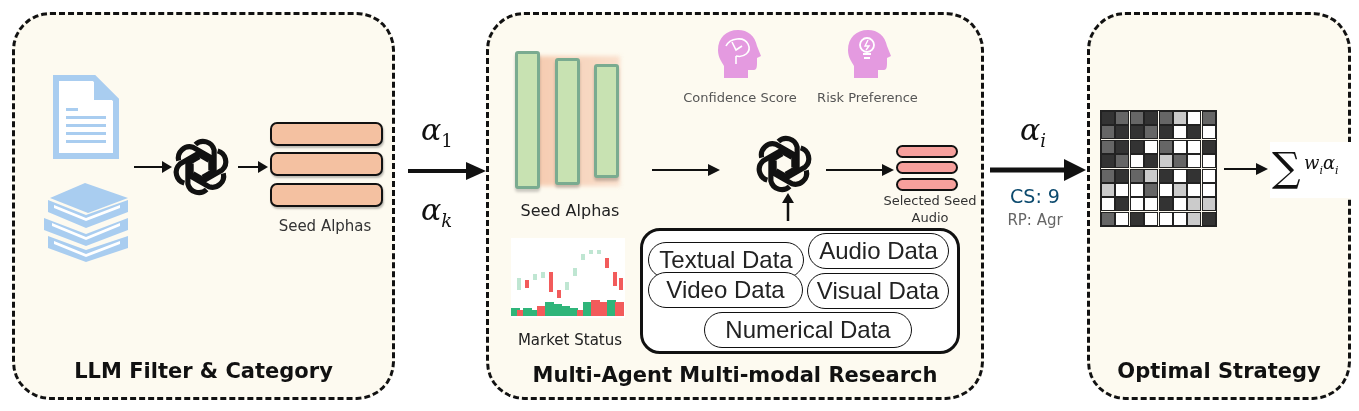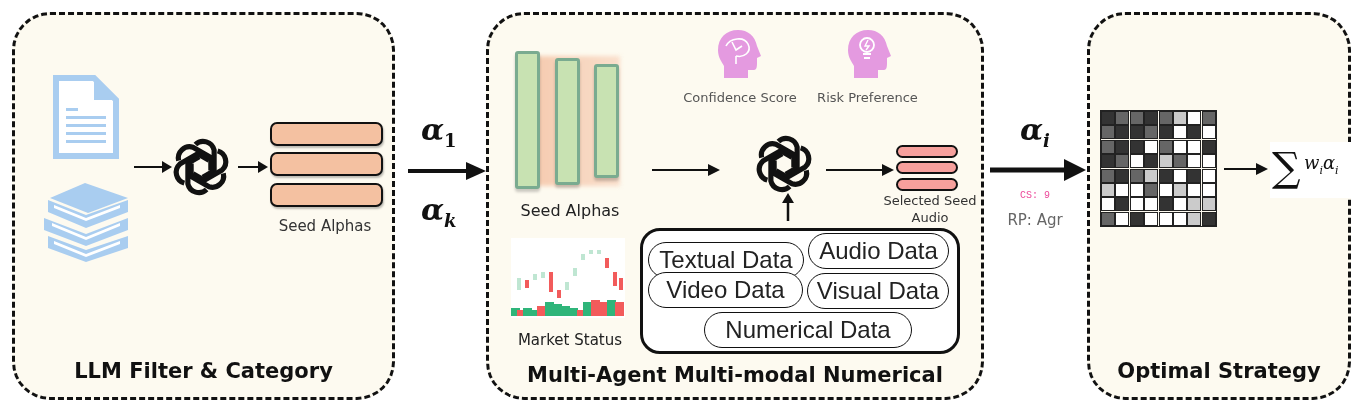--- a/index.html
+++ b/index.html
@@ -1,21 +1,21 @@
 <!DOCTYPE html>
 <html><head>
 <meta charset="utf-8">
 <style>
   html,body{margin:0;padding:0;background:#fff;}
   body{width:1359px;height:411px;position:relative;overflow:hidden;font-family:"DejaVu Sans",sans-serif;color:#111;}
   .panel{position:absolute;background:#fdfaf0;border:3px dashed #111;border-radius:38px;box-sizing:border-box;}
   .abs{position:absolute;}
   .lbl{position:absolute;text-align:center;color:#333;font-size:15px;line-height:20px;}
   .title{position:absolute;font-weight:bold;font-size:21px;text-align:center;white-space:nowrap;color:#111;}
-  .math{font-family:"DejaVu Serif",serif;font-style:italic;font-size:30px;position:absolute;font-weight:bold;}
+  .math{font-family:"DejaVu Serif",serif;font-style:italic;font-size:30px;position:absolute;}
   .pill{position:absolute;border:1.6px solid #111;border-radius:24px;background:#fff;font-size:24px;text-align:center;line-height:34px;height:36px;box-sizing:border-box;color:#222;font-family:"Liberation Sans",sans-serif;}
   .bar{position:absolute;background:#f4c1a1;border:2px solid #111;border-radius:7px;box-sizing:border-box;box-shadow:1px 2px 2px rgba(0,0,0,.25);}
   .sbar{position:absolute;background:#f6a09c;border:2px solid #111;border-radius:9px;box-sizing:border-box;}
   .gbar{position:absolute;background:#c8e2b2;border:3px solid #7aab90;border-radius:3px;box-sizing:border-box;box-shadow:0 3px 3px rgba(0,0,0,.2);}
   .cell{position:absolute;width:14px;height:14px;border:1px solid #222;box-sizing:border-box;}
 </style>
 </head>
 <body>
 
 <div class="panel" style="left:12px;top:12px;width:383px;height:388px;"></div>
@@ -172,28 +172,28 @@
   <div>Audio</div>
 </div>
 
 <div class="abs" style="left:640px;top:228px;width:320px;height:126px;border:3.5px solid #111;border-radius:20px;background:#fff;box-sizing:border-box;"></div>
 <div class="pill" style="left:648px;top:242px;width:156px;">Textual Data</div>
 <div class="pill" style="left:808px;top:233px;width:141px;">Audio Data</div>
 <div class="pill" style="left:648px;top:272px;width:155px;">Video Data</div>
 <div class="pill" style="left:807px;top:273px;width:142px;">Visual Data</div>
 <div class="pill" style="left:704px;top:312px;width:208px;">Numerical Data</div>
 
-<div class="title" style="left:486px;top:363px;width:498px;">Multi-Agent Multi-modal Numerical</div>
+<div class="title" style="left:486px;top:363px;width:498px;">Multi-Agent Multi-modal Research</div>
 
 <div class="math" style="left:1020px;top:112px;"><span>α</span><sub style="font-size:18px;">i</sub></div>
 <svg class="abs" style="left:990px;top:158px" width="98" height="24">
     <line x1="0" y1="12" x2="78" y2="12" stroke="#111" stroke-width="5"></line>
     <path d="M74 1 L96 12 L74 23 Z" fill="#111"></path>
   </svg>
-<div class="lbl" style="left:1000px;top:186px;width:70px;color:#ec4899;font-size:10px;font-family:Liberation Mono, monospace;">CS: 9</div>
+<div class="lbl" style="left:1000px;top:186px;width:70px;color:#0c4a6e;font-size:19px;">CS: 9</div>
 <div class="lbl" style="left:1000px;top:210px;width:70px;color:#666;font-size:15px;">RP: Agr</div>
 
 <div class="panel" style="left:1087px;top:12px;width:264px;height:388px;"></div>
 <div class="abs" id="heatmap" style="left:1100px;top:110px;width:117px;height:117px;border:1px solid #222;box-sizing:border-box;">
     <div class="cell" style="left: 0px; top: 0px; background: rgb(51, 51, 51);"></div>
     <div class="cell" style="left: 14.4px; top: 0px; background: rgb(102, 102, 102);"></div>
     <div class="cell" style="left: 28.8px; top: 0px; background: rgb(102, 102, 102);"></div>
     <div class="cell" style="left: 43.2px; top: 0px; background: rgb(51, 51, 51);"></div>
     <div class="cell" style="left: 57.6px; top: 0px; background: rgb(102, 102, 102);"></div>
     <div class="cell" style="left: 72px; top: 0px; background: rgb(203, 203, 203);"></div>

